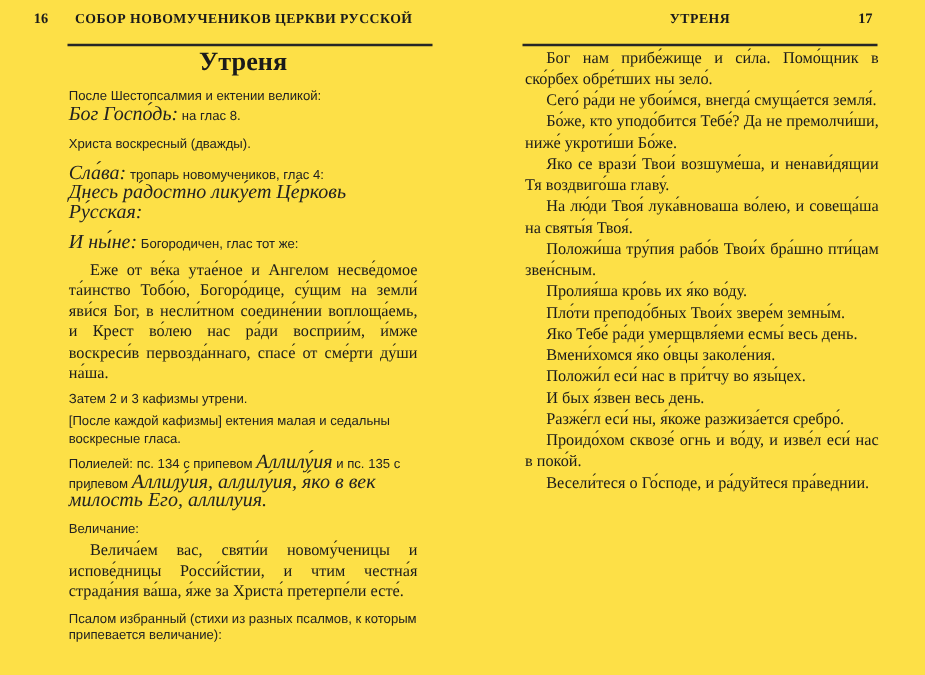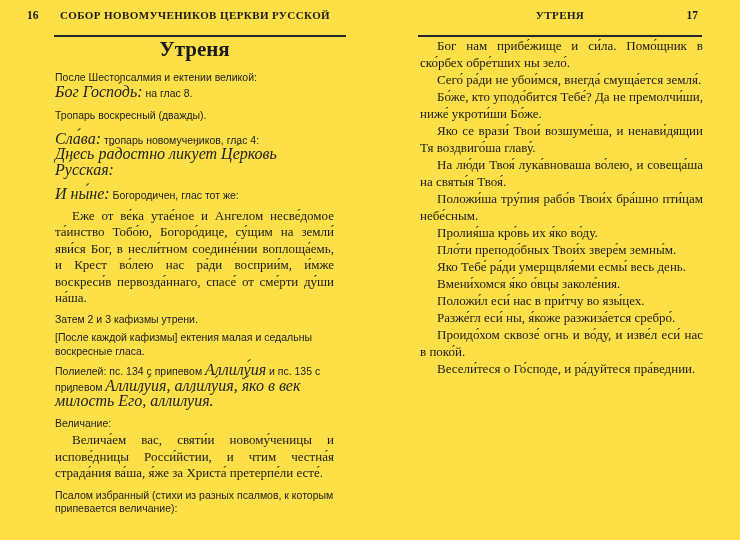--- a/index.html
+++ b/index.html
@@ -81,21 +81,21 @@
 
     <div class="content">
       <h1 class="title">Утреня</h1>
 
       <div class="rubric">
         <span>После Шестопсалмия и ектении великой:</span><br>
         <span class="rit">Бог Госпо́дь:</span><span class="rplain"> на глас 8.</span>
       </div>
 
       <div class="rubric">
-        <span>Тропарь воскресный (дважды).</span>
+        <span>Христа воскресный (дважды).</span>
       </div>
 
       <div class="rubric">
         <span class="rit">Сла́ва:</span><span class="rplain"> тропарь новомучеников, глас 4:</span><br>
         <span class="rit">Днесь ра́достно лику́ет Це́рковь Ру́сская:</span>
       </div>
 
       <div class="rubric">
         <span class="rit">И ны́не:</span><span class="rplain"> Богородичен, глас тот же:</span>
       </div>
@@ -130,25 +130,26 @@
     <span class="pagenum pagenum-right">17</span>
     <div class="runhead">УТРЕНЯ</div>
     <hr class="headrule">
 
     <div class="content verses">
       <p class="bodytext">Бог нам прибе́жище и си́ла. Помо́щник в ско́рбех обре́тших ны зело́.</p>
       <p class="bodytext">Сего́ ра́ди не убои́мся, внегда́ смуща́ется земля́.</p>
       <p class="bodytext">Бо́же, кто уподо́бится Тебе́? Да не премолчи́ши, ниже́ укроти́ши Бо́же.</p>
       <p class="bodytext">Яко се врази́ Твои́ возшуме́ша, и ненави́дящии Тя воздвиго́ша главу́.</p>
       <p class="bodytext">На лю́ди Твоя́ лука́вноваша во́лею, и совеща́ша на святы́я Твоя́.</p>
-      <p class="bodytext">Положи́ша тру́пия рабо́в Твои́х бра́шно пти́цам небе́сным.</p>
+      <p class="bodytext">Положи́ша тру́пия рабо́в Твои́х бра́шно пти́цам звен́сным.</p>
       <p class="bodytext">Пролия́ша кро́вь их я́ко во́ду.</p>
       <p class="bodytext">Пло́ти преподо́бных Твои́х звере́м земны́м.</p>
       <p class="bodytext">Яко Тебе́ ра́ди умерщвля́еми есмы́ весь день.</p>
       <p class="bodytext">Вмени́хомся я́ко о́вцы заколе́ния.</p>
       <p class="bodytext">Положи́л еси́ нас в при́тчу во язы́цех.</p>
+      <p class="bodytext">И бых я́звен весь день.</p>
       <p class="bodytext">Разже́гл еси́ ны, я́коже разжиза́ется сребро́.</p>
       <p class="bodytext">Проидо́хом сквозе́ огнь и во́ду, и изве́л еси́ нас в поко́й.</p>
       <p class="bodytext">Весели́теся о Го́споде, и ра́дуйтеся пра́веднии.</p>
     </div>
   </div>
 
 </div>
 
 </body></html>

